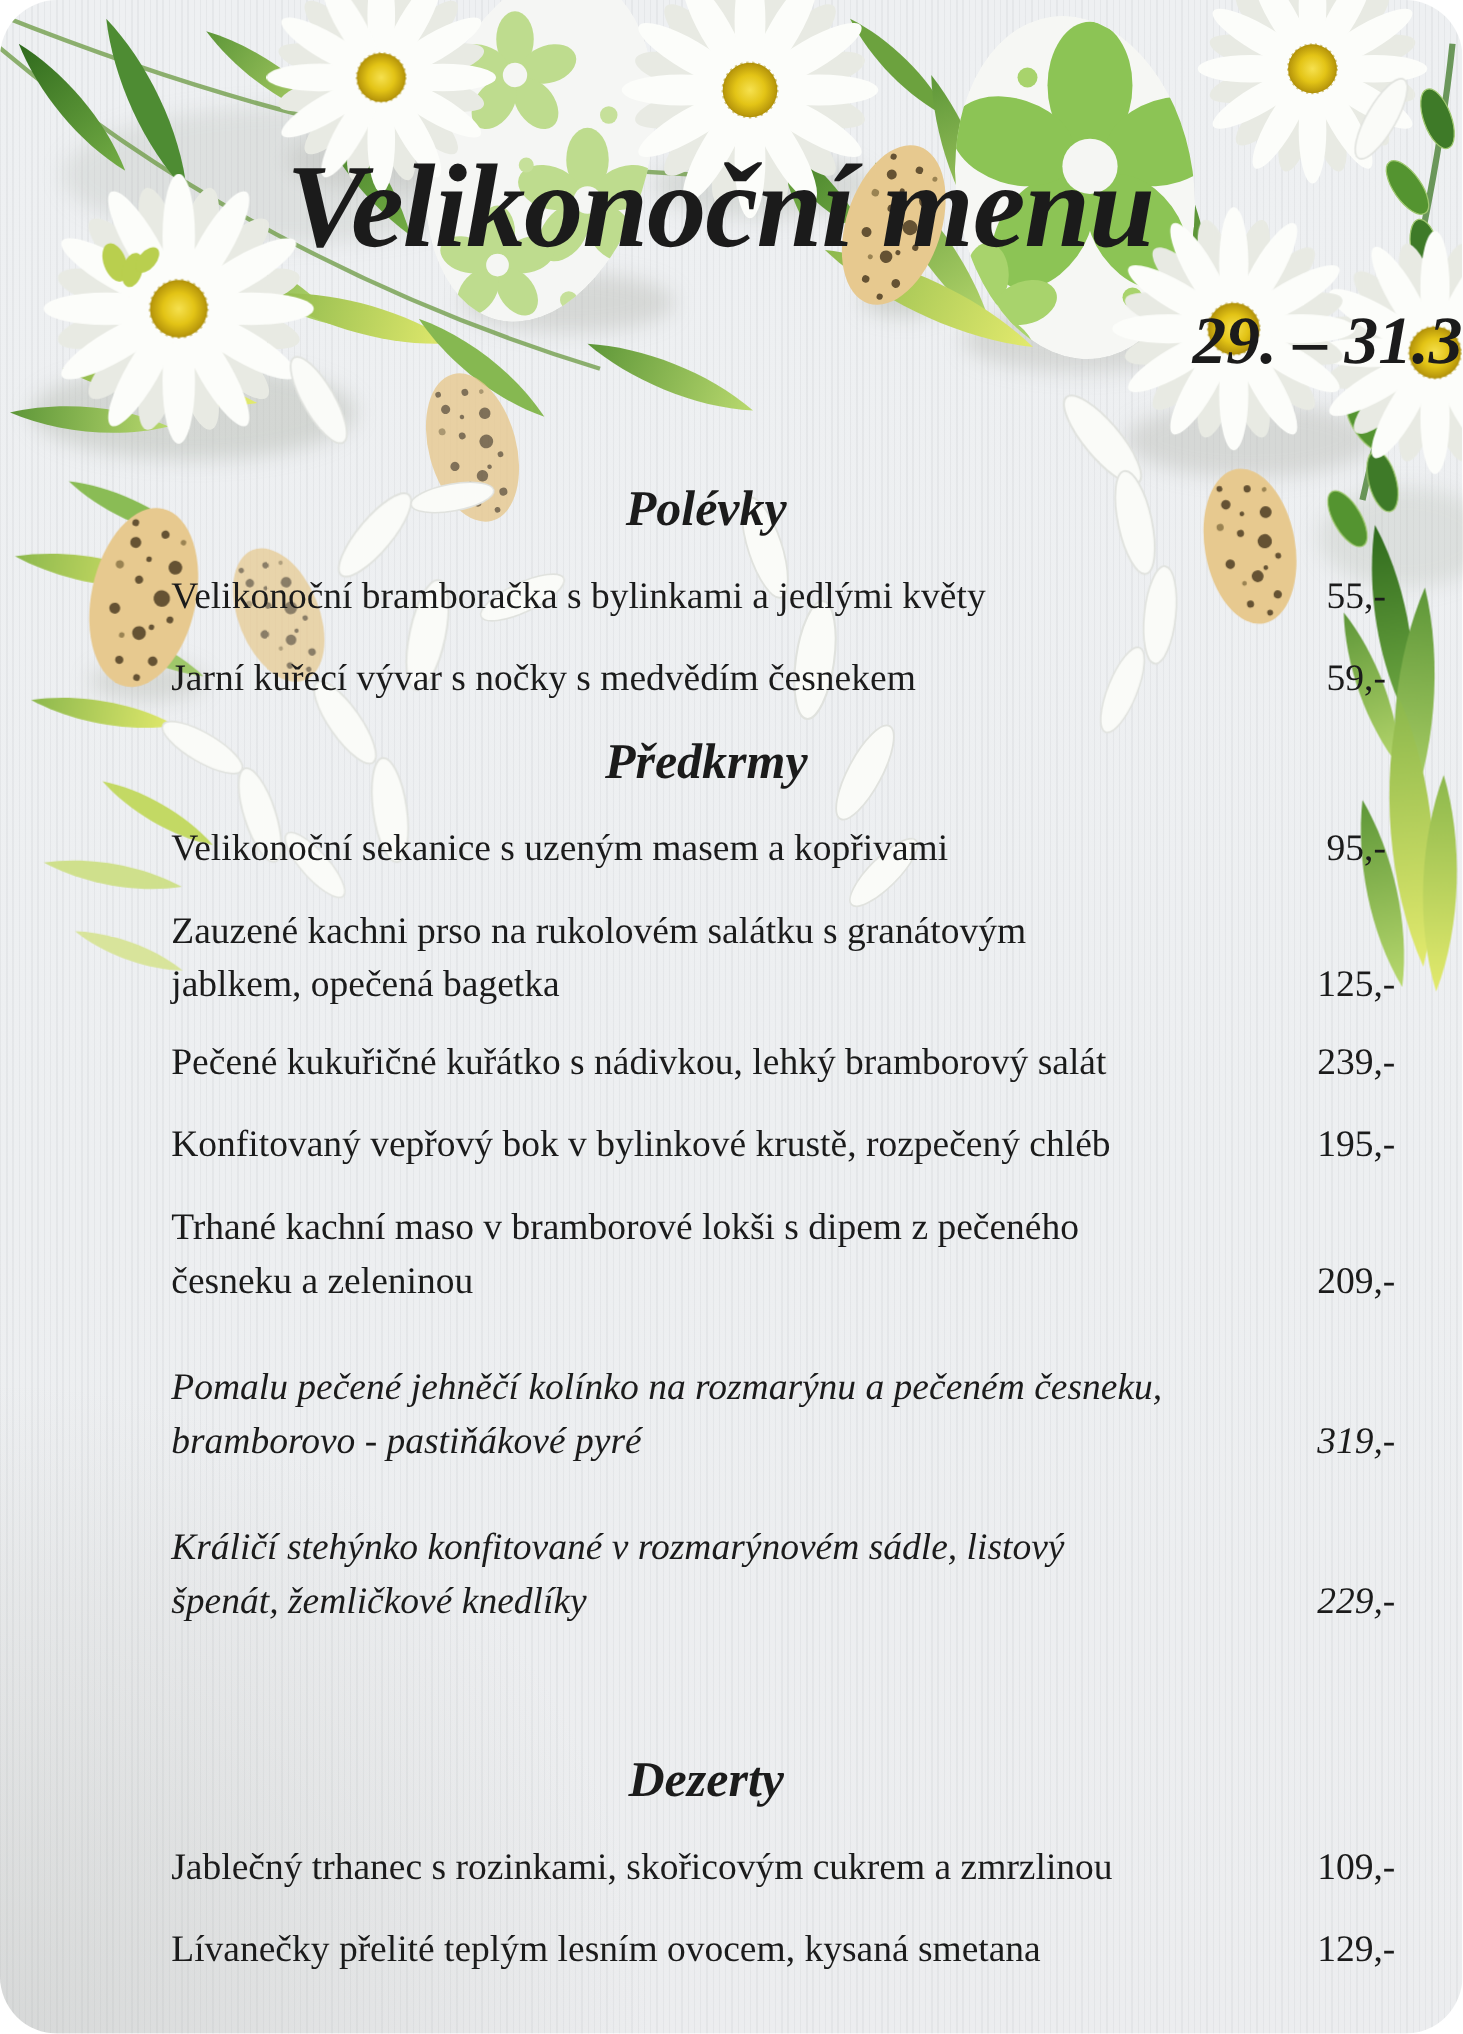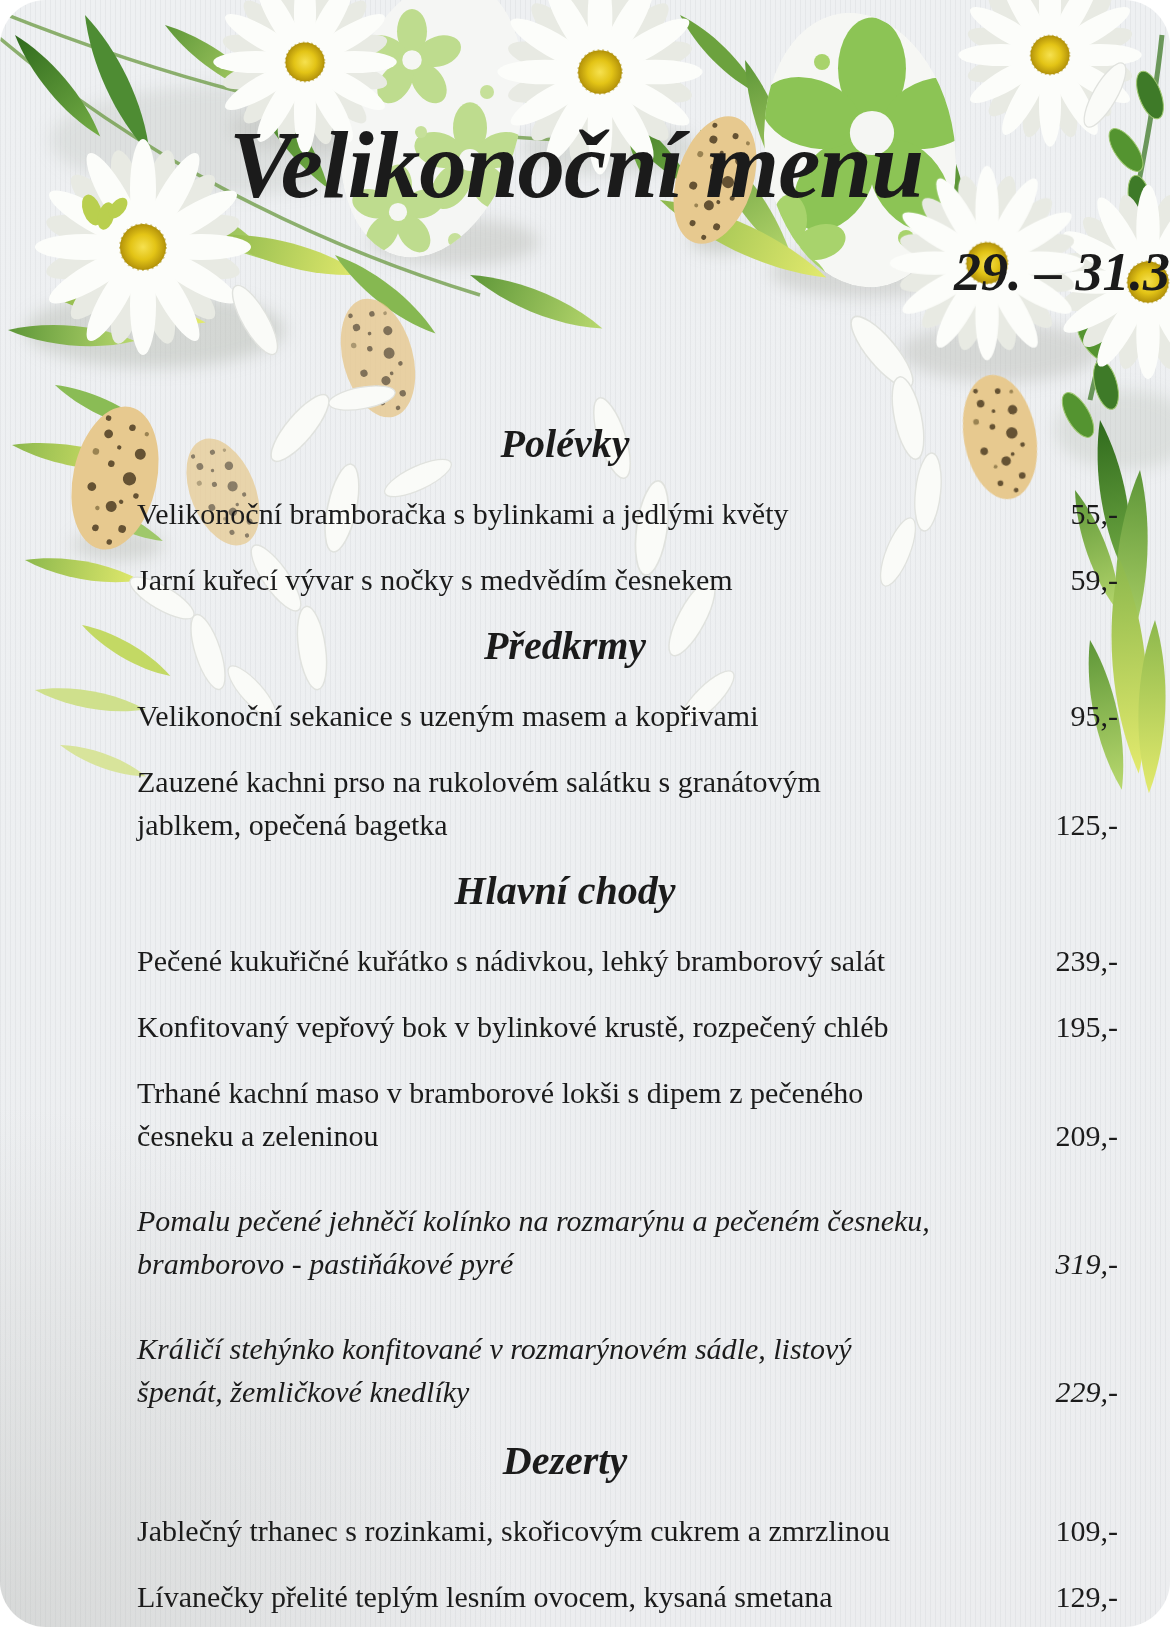--- a/index.html
+++ b/index.html
@@ -21,33 +21,33 @@
     position:absolute;top:108px;left:0;width:1170px;
     padding-right:18px;box-sizing:border-box;
     text-align:center;font-size:95px;line-height:115px;
     font-weight:bold;font-style:italic;letter-spacing:-1px;
   }
   .date{
     position:absolute;top:237px;left:0;width:1170px;
     text-align:right;font-size:54px;line-height:70px;
     font-weight:bold;font-style:italic;
   }
-  .sec{position:absolute;left:137px;width:981px;margin-top:37px;}
+  .sec{position:absolute;left:137px;width:981px;}
   .s0{top:381px;} .s1{top:583px;} .s2{top:828px;} .s3{top:1398px;}
   .sheading{
     margin:0 125px 22px 0;
     text-align:center;
     font-size:40px;line-height:52px;
     font-weight:bold;font-style:italic;
   }
   .item{margin-bottom:23px;}
   .item.gap-before{margin-top:42px;font-style:italic;}
   .line{display:flex;font-size:30px;line-height:43px;}
   .iname{flex:1 1 auto;}
-  .price{flex:0 0 66px;text-align:right;white-space:nowrap;}
+  .price{flex:0 0 66px;text-align:center;white-space:nowrap;}
 </style>
 </head>
 <body>
 
 <div class="card">
 
   <svg class="decor" width="1170" height="1627" viewBox="0 0 1170 1627" xmlns="http://www.w3.org/2000/svg">
     <defs>
       <radialGradient id="dc">
         <stop offset="0%" stop-color="#f6e14f"></stop>
@@ -317,21 +317,20 @@
           <span class="price"></span>
         </div>
         <div class="line">
           <span class="iname">jablkem, opečená bagetka</span>
           <span class="price">125,-</span>
         </div>
       </div>
     </div>
 
     <div class="sec s2">
-      <h2 class="sheading">Hlavní chody</h2>
       <div class="item">
         <div class="line">
           <span class="iname">Pečené kukuřičné kuřátko s nádivkou, lehký bramborový salát</span>
           <span class="price">239,-</span>
         </div>
       </div>
       <div class="item">
         <div class="line">
           <span class="iname">Konfitovaný vepřový bok v bylinkové krustě, rozpečený chléb</span>
           <span class="price">195,-</span>

